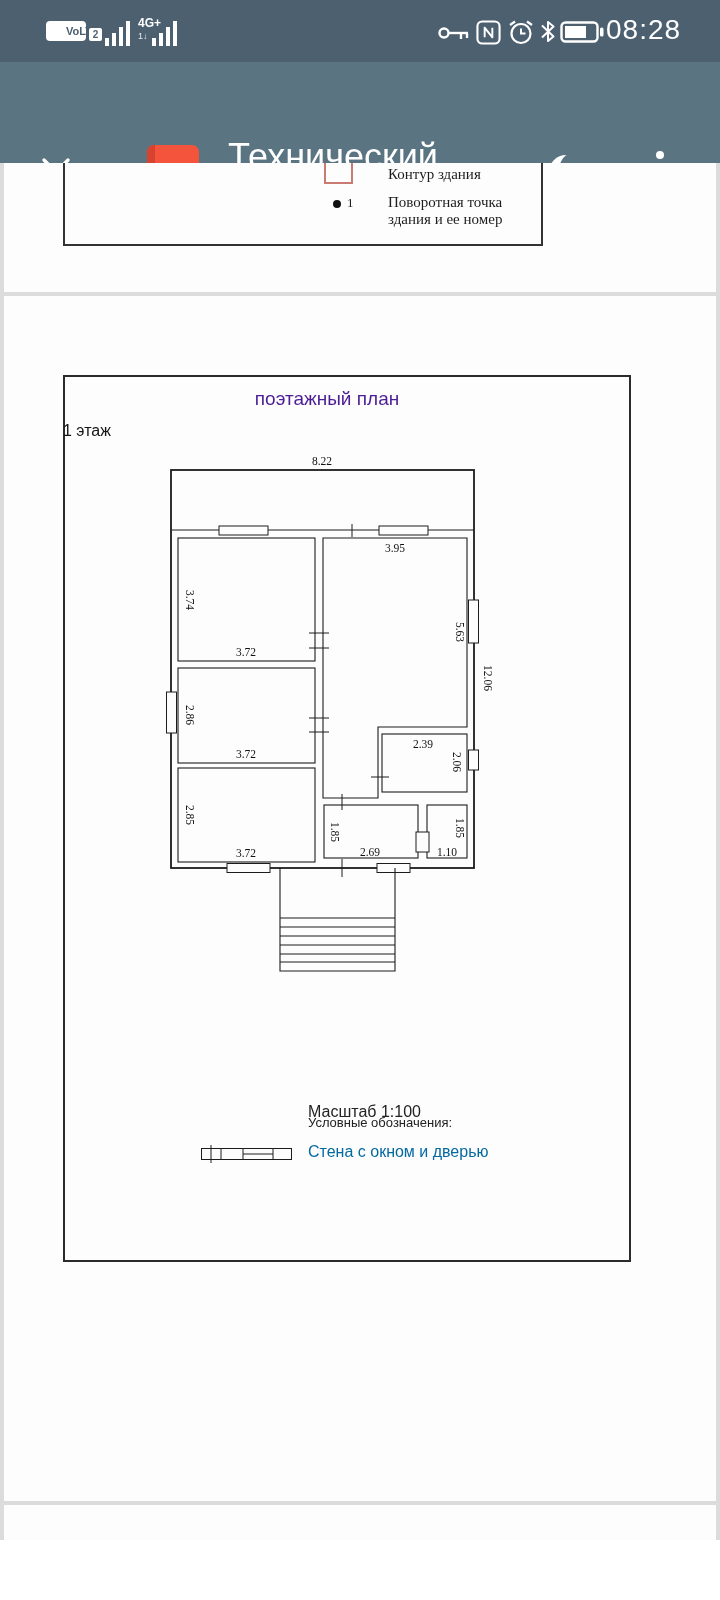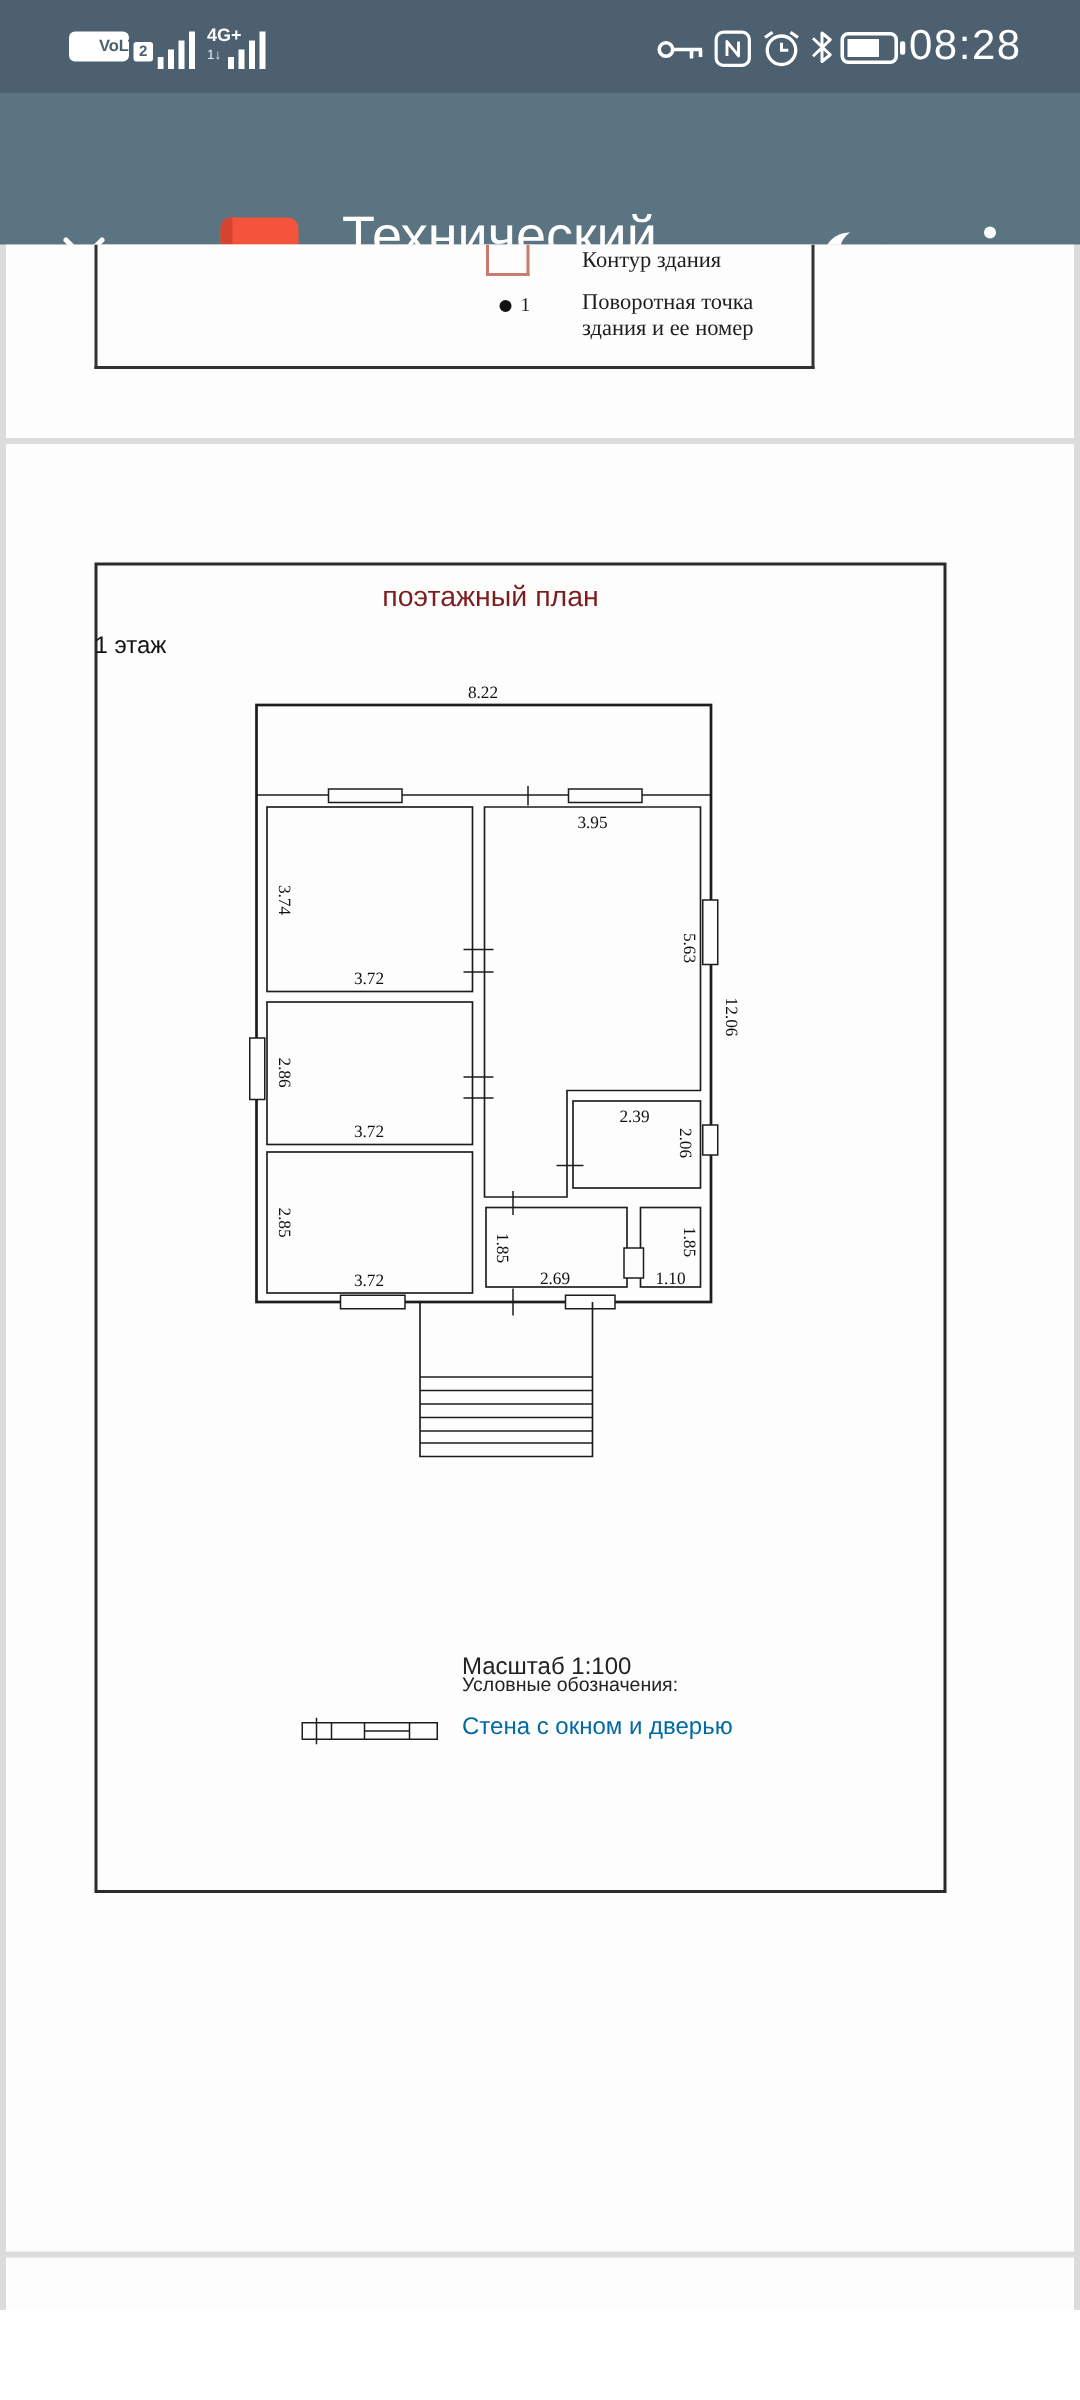--- a/index.html
+++ b/index.html
@@ -34,21 +34,21 @@
   .page3{ top:1342px; height:198px; }
 
   
   .legendbox{ left:59px; top:0; width:480px; height:83px;
               border:2px solid #333; border-top:none; background:#fdfdfd; }
   .redsq{ left:318px; top:0; width:29px; height:21px; border:2px solid #c97b72; border-top:none; }
   .sertext{ font-family:"Liberation Serif","DejaVu Serif",serif; color:#1d1d1d; }
 
   
   .planframe{ left:59px; top:79px; width:568px; height:887px; border:2px solid #2b2b2b; }
-  .plantitle{ left:59px; top:92px; width:528px; text-align:center; font-size:19px; color:#7f1d1d; }
+  .plantitle{ left:59px; top:92px; width:528px; text-align:center; font-size:19px; color:#4c1d95; }
   .planfloor{ left:59px; top:126px; width:528px; text-align:left; font-size:16px; color:#141414; }
   .plansvg{ left:146px; top:144px; }
   .scaletxt{ left:304px; top:807px; font-size:16px; color:#222; }
   .legheadtxt{ left:304px; top:819px; font-size:13px; color:#222; }
   .wallsym{ left:191px; top:849px; }
   .wallsymtxt{ left:304px; top:847px; font-size:16px; color:#0369a1; }
 
   
   .plan rect, .plan path, .plan line{ stroke:#1c1c1c; fill:none; stroke-width:1.1; }
   .plan .outer{ stroke-width:1.8; }

